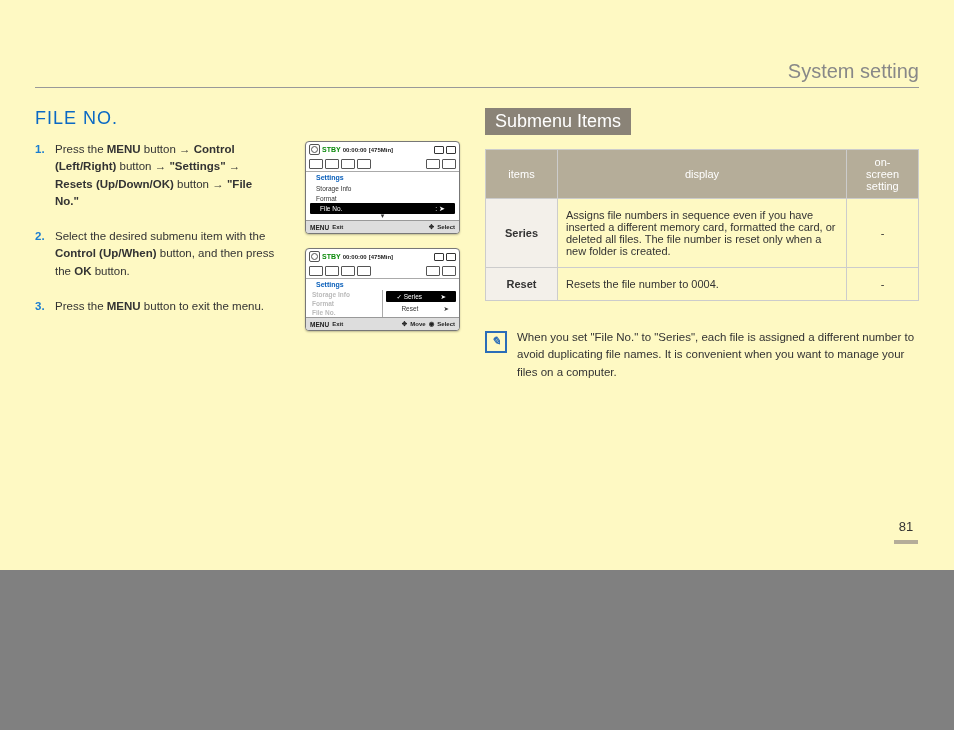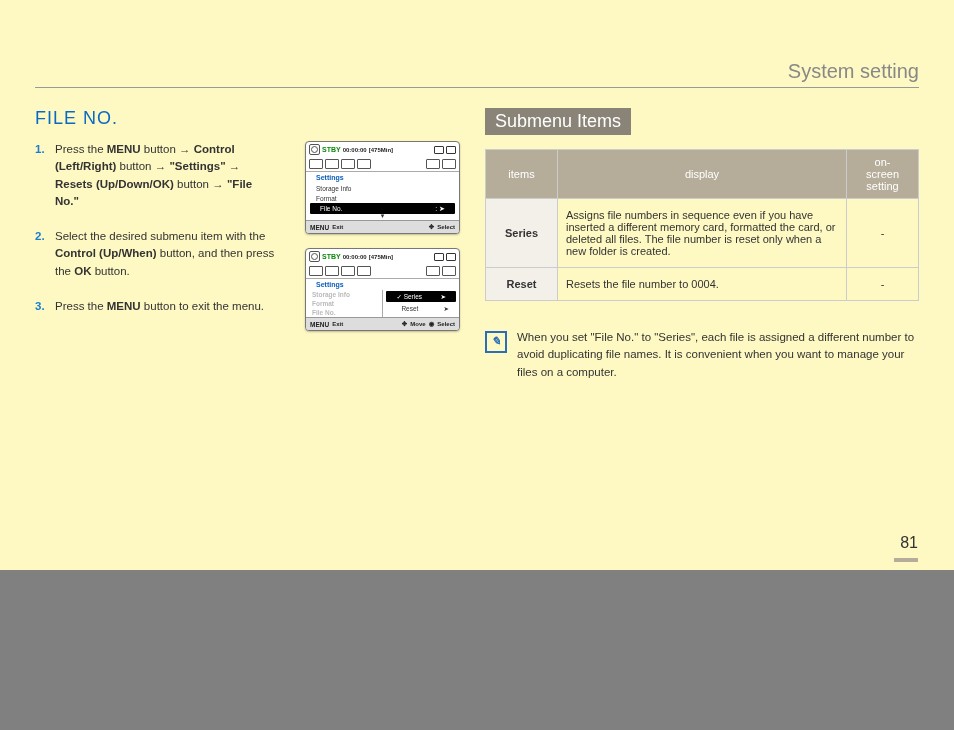--- a/index.html
+++ b/index.html
@@ -41,21 +41,21 @@
   .shot .foot .sp{flex:1}
   .shot .dn{text-align:center;font-size:7px;color:#333;padding:0 0 2px 0;line-height:.6}
   .subhdr{display:inline-block;background:#8a8377;color:#fff;padding:3px 10px;font-size:18px;margin-bottom:14px}
   table.sub{border-collapse:collapse;width:100%;font-size:11px}
   table.sub th{background:#b5ad99;color:#fff;font-weight:normal;padding:6px 12px;border:1px solid #ccc;text-align:center}
   table.sub td{border:1px solid #ccc;padding:10px 8px;vertical-align:middle}
   table.sub td.lbl{background:#f3f0ea;text-align:center;font-weight:bold;width:55px}
   table.sub td.osd{text-align:center;width:55px}
   .note{display:flex;gap:10px;margin-top:28px;font-size:11.5px;line-height:1.5}
   .note-ic{flex:0 0 18px;height:18px;border:2px solid #2a6db8;display:flex;align-items:center;justify-content:center;color:#2a6db8;font-weight:bold;font-style:italic;font-family:Georgia,serif;margin-top:2px}
-  .pgnum{position:absolute;right:36px;bottom:4px;font-size:16px;padding-bottom:4px;text-align:right}
+  .pgnum{position:absolute;right:36px;bottom:22px;font-size:13px;padding-bottom:4px;text-align:center}
   .pgnum::after{content:"";display:block;width:24px;height:4px;background:#b5ad99;margin-top:6px}
   .step-body{flex:1}
 </style>
 </head>
 <body>
 
 <div class="page">
   <div class="inner">
     <div class="header">System setting</div>
     <div class="cols">

